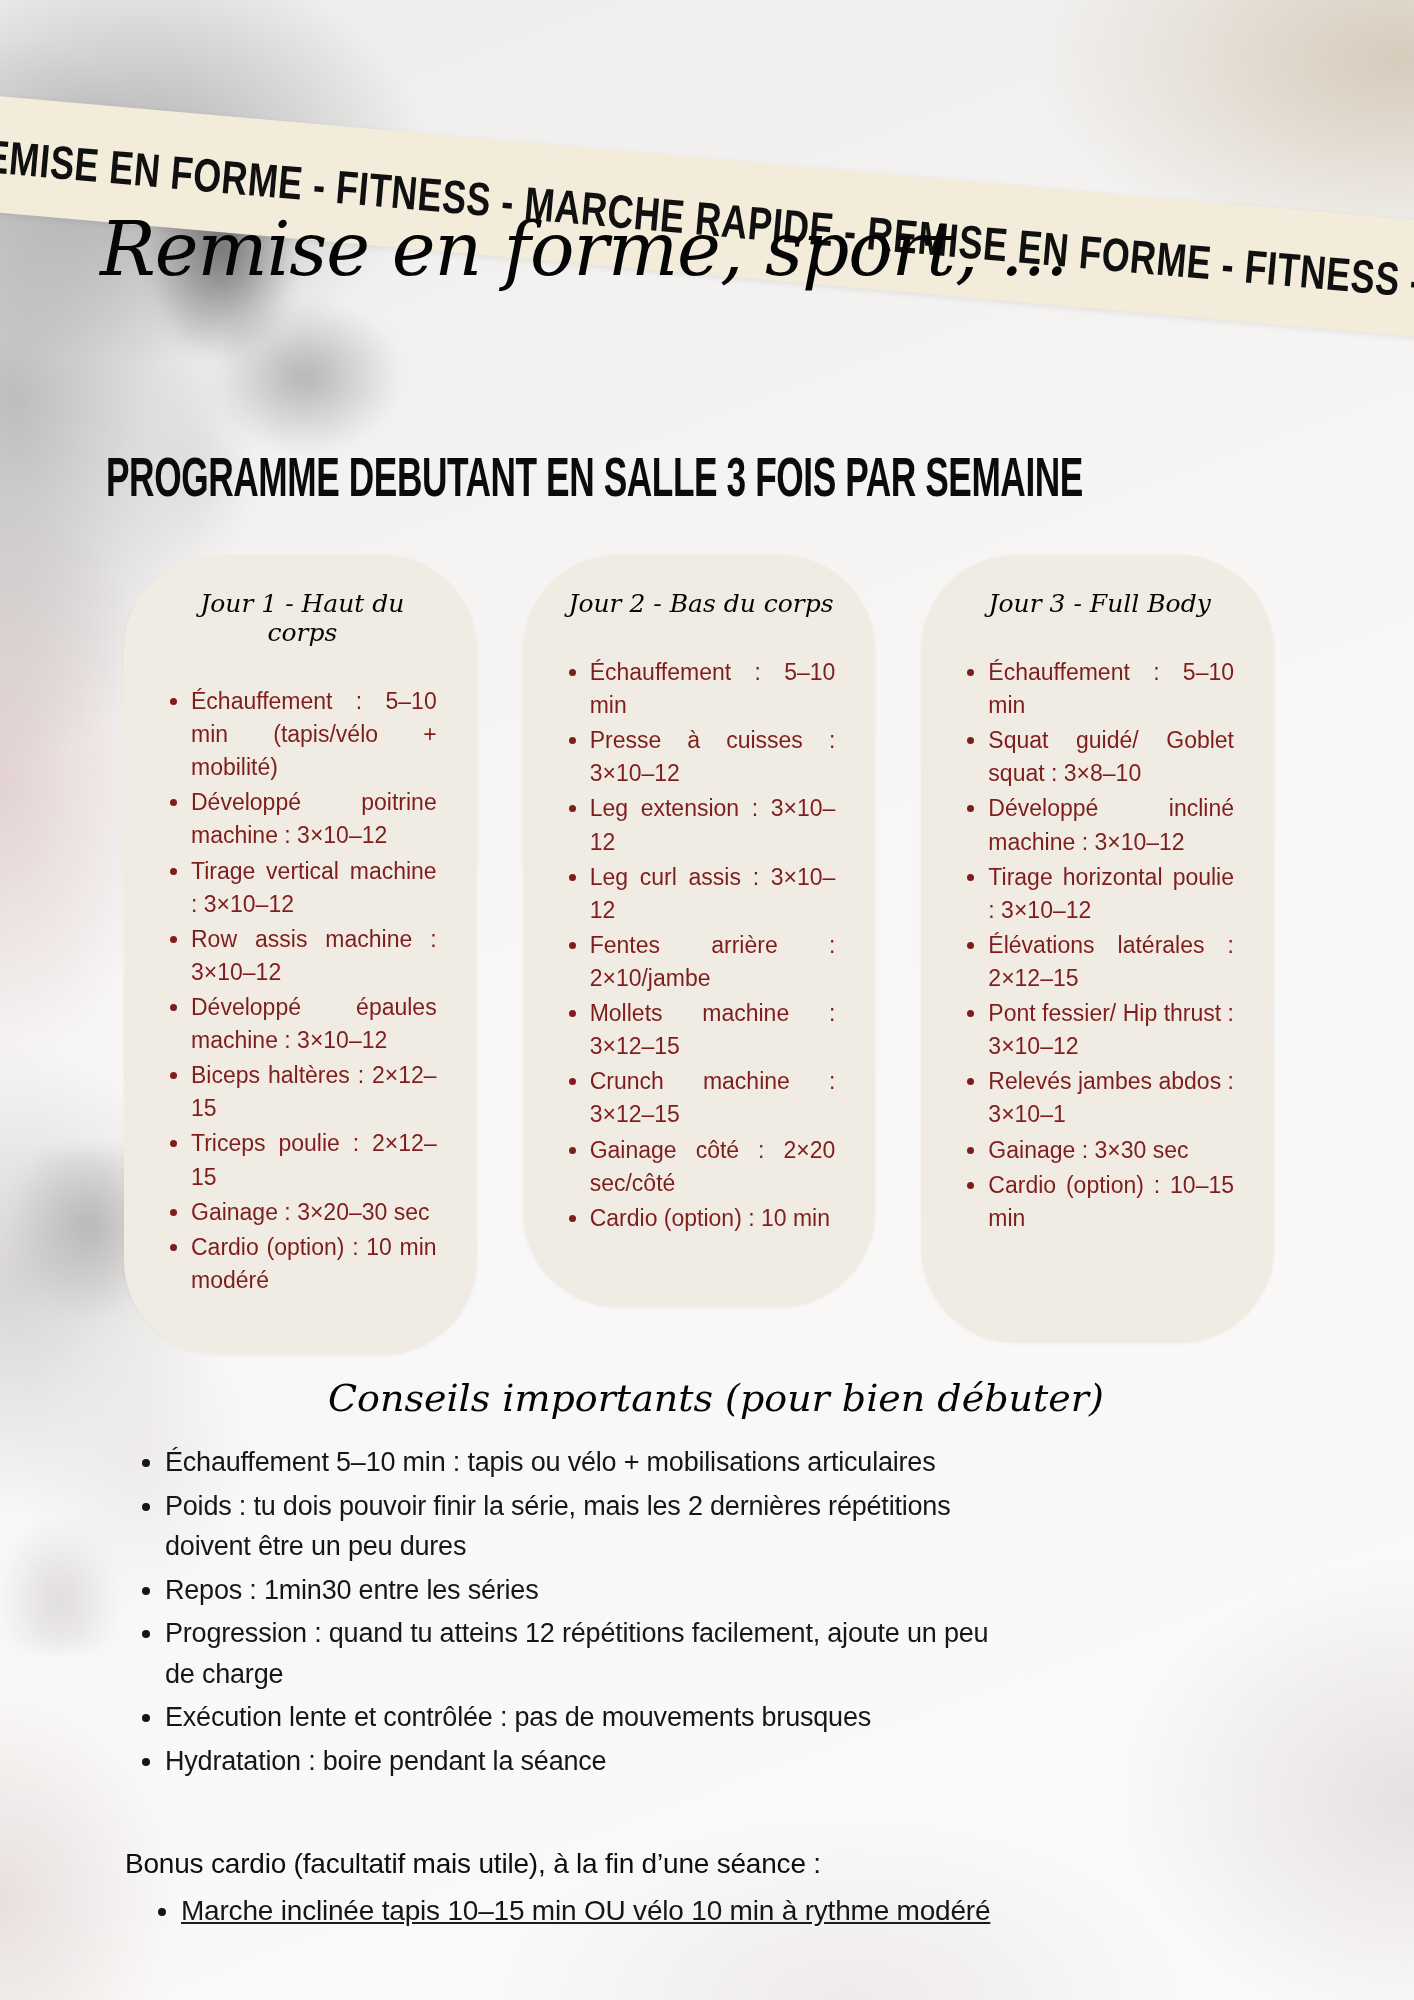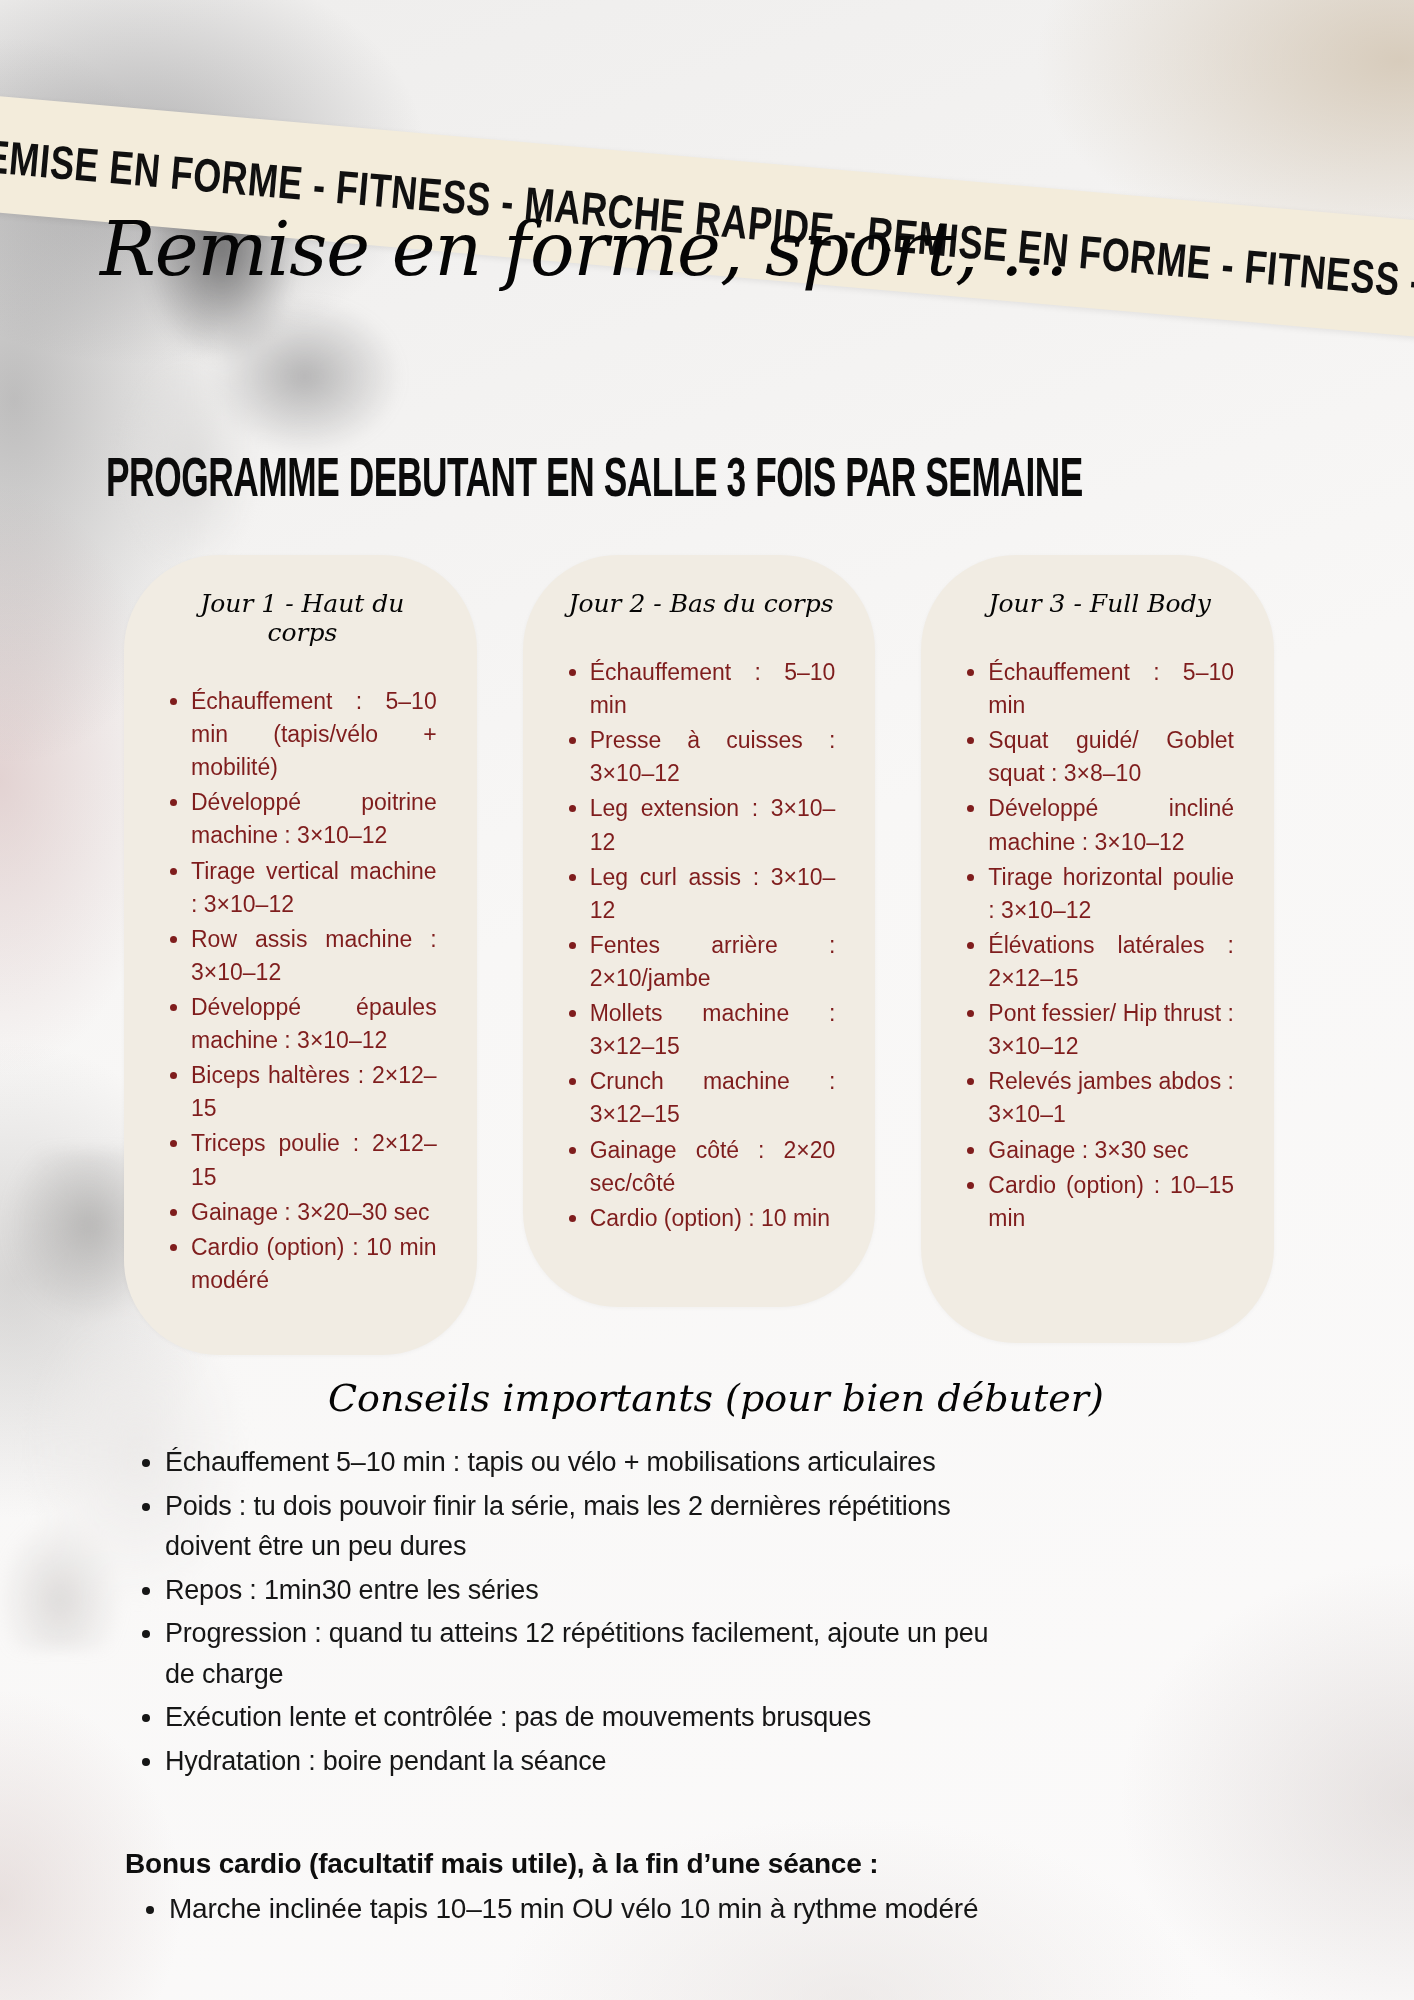--- a/index.html
+++ b/index.html
@@ -66,22 +66,22 @@
     font-size:23px;line-height:1.44;text-align:justify;color:#7f1d1d;
     margin:0 0 2px 0;
   }
 
   .tips-title{position:absolute;left:328px;top:1376px;font-size:38px;}
   .tips{position:absolute;left:133px;top:1442px;width:866px;}
   .tips ul{margin:0;padding:0 0 0 32px;}
   .tips li{font-size:27px;line-height:1.5;letter-spacing:-.2px;color:#161616;margin:0 0 3px 0;}
 
   .bonus{position:absolute;left:125px;top:1848px;width:1000px;}
-  .bonus-title{font-size:28px;font-weight:bold;color:#0e0e0e;margin:0 0 10px 0;letter-spacing:-.2px;}
-  .bonus ul{margin:0;padding:0 0 0 44px;}
+  .bonus-title{font-size:28px;font-weight:normal;color:#0e0e0e;margin:0 0 10px 0;letter-spacing:-.2px;}
+  .bonus ul{margin:12px;padding:0 0 0 44px;text-decoration:underline;}
   .bonus li{font-size:28px;line-height:1.35;letter-spacing:-.2px;color:#161616;}
 </style>
 </head>
 <body>
 
 <div class="marble marble-a"></div>
 <div class="marble marble-b"></div>
 
 <div class="banner">
   <span class="banner-text">REMISE EN FORME - FITNESS -  MARCHE RAPIDE - REMISE EN FORME - FITNESS - MARCHE RAPIDE</span>

